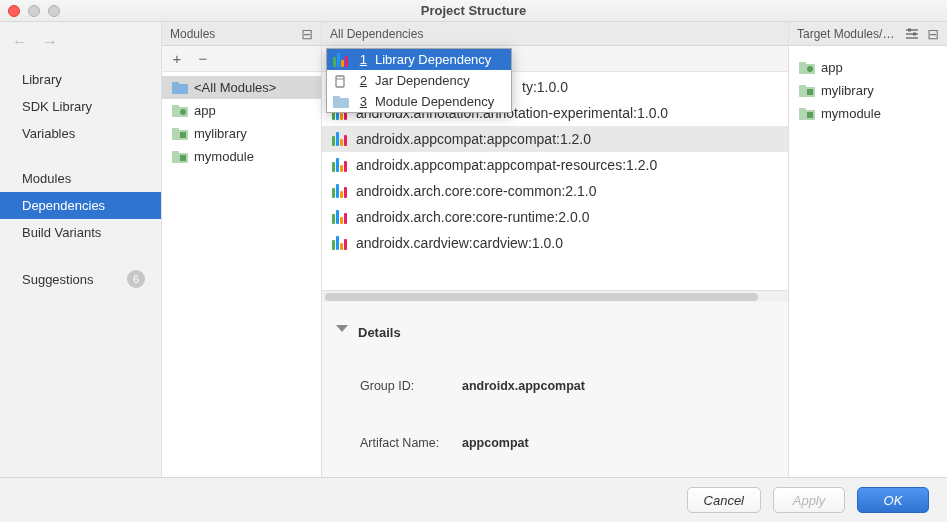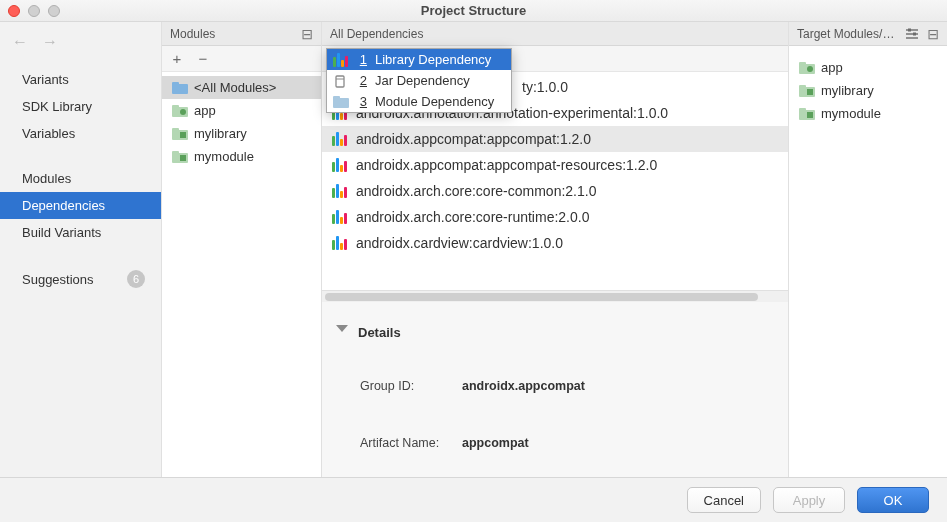--- a/index.html
+++ b/index.html
@@ -173,20 +173,21 @@
     display:flex; align-items:center; justify-content:flex-end;
     gap:12px; padding:0 18px;
   }
   .btn {
     height:26px; min-width:72px;
     border:1px solid #c7c7c7;
     border-radius:5px;
     background:linear-gradient(#fff,#f4f4f4);
     font-size:13px; padding:0 16px;
     color:#333;
+    font-style:italic;
   }
   .btn.disabled { color:#b7b7b7; }
   .btn.primary {
     background:linear-gradient(#4f95f1,#2f74d0);
     border:1px solid #2a68be;
     color:#fff;
   }
 
   .s-icon-plus::before { content:"+"; font-size:15px; font-weight:400; color:#6b6b6b;}
   .s-icon-minus::before { content:"−"; font-size:15px; color:#6b6b6b;}
@@ -204,21 +205,21 @@
 </div>
 
 <div class="main">
 
   <div class="left-pane">
     <div class="nav-top">
       <span class="arrow">←</span>
       <span class="arrow">→</span>
     </div>
     <div class="nav-items">
-      <div class="nav-item">Variants</div>
+      <div class="nav-item">Library</div>
       <div class="nav-item">SDK Library</div>
       <div class="nav-item">Variables</div>
     </div>
     <div class="nav-gap"></div>
     <div class="nav-items" style="padding-top:0">
       <div class="nav-item">Modules</div>
       <div class="nav-item selected">Dependencies</div>
       <div class="nav-item">Build Variants</div>
     </div>
     <div class="nav-gap"></div>

